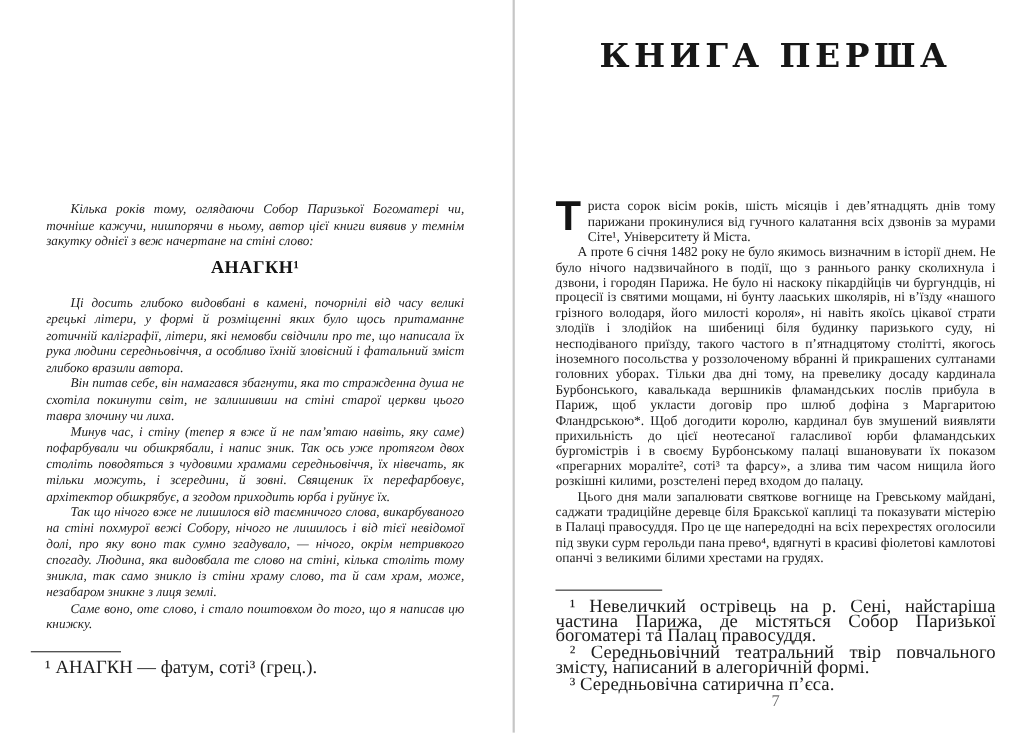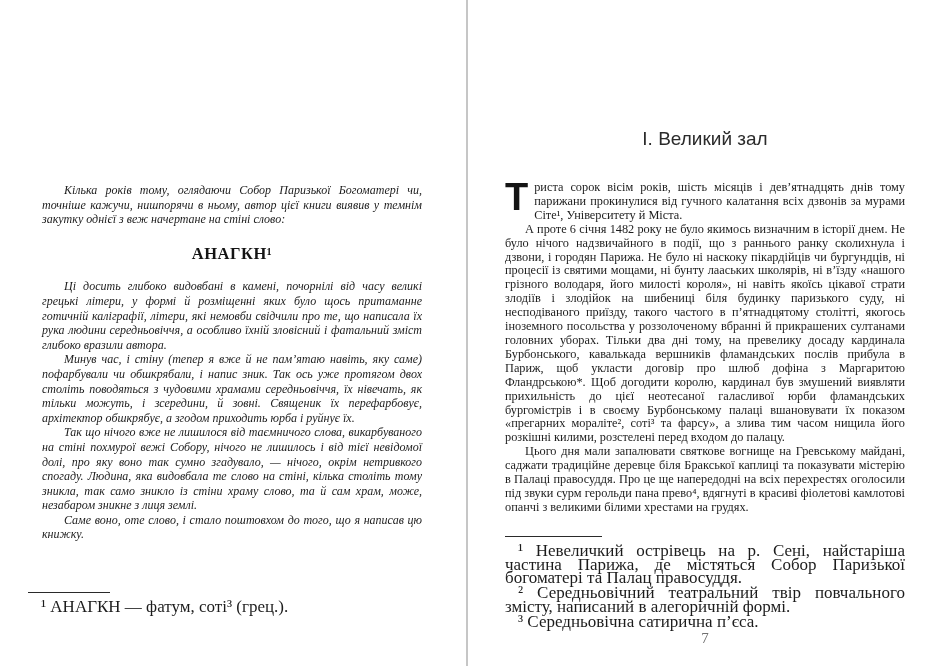--- a/index.html
+++ b/index.html
@@ -10,21 +10,21 @@
 
   .page{position:absolute;top:0;height:666px;}
   .page.left{left:0;width:466px;}
   .page.right{left:468px;width:468px;}
 
   
   .preface{position:absolute;left:42px;top:183px;width:380px;
            font-style:italic;font-size:12px;line-height:14.6px;text-align:justify;}
   .preface p{margin:0;text-indent:22px;}
   .ananke{font-style:normal;font-weight:700;font-size:16.5px;letter-spacing:.5px;
-          text-align:center;text-indent:0 !important;margin:20px 0 18px;color:#141414;}
+          text-align:center;text-indent:0 !important;margin:9px 0 18px;color:#141414;}
   .date-line{text-align:right;text-indent:0 !important;margin-top:14px !important;}
 
   .footnotes{font-style:normal;font-size:17px;line-height:13.6px;text-align:justify;}
   .footnotes .fn{margin:0 0 1.5px;text-indent:13px;}
   .fn-rule{width:82px;border-top:1px solid #2a2a2a;margin-bottom:7px;}
   .left-fn{position:absolute;left:28px;top:592px;width:392px;}
 
   
   .book-title{position:absolute;left:37px;top:34px;width:400px;margin:0;
               font-family:"DejaVu Serif",serif;font-weight:700;font-size:30px;
@@ -46,34 +46,35 @@
 </head>
 <body>
 
 <div class="canvas">
 
   <div class="page left">
     <div class="preface">
       <p>Кілька років тому, оглядаючи Собор Паризької Богоматері чи, точніше кажучи, нишпорячи в ньому, автор цієї книги виявив у темнім закутку однієї з веж начертане на стіні слово:</p>
       <h2 class="ananke">АНАГКН¹</h2>
       <p>Ці досить глибоко видовбані в камені, почорнілі від часу великі грецькі літери, у формі й розміщенні яких було щось притаманне готичній каліграфії, літери, які немовби свідчили про те, що написала їх рука людини середньовіччя, а особливо їхній зловісний і фатальний зміст глибоко вразили автора.</p>
+      <p>Він питав себе, він намагався збагнути, яка то стражденна душа не схотіла покинути світ, не залишивши на стіні старої церкви цього тавра злочину чи лиха.</p>
       <p>Минув час, і стіну (тепер я вже й не пам’ятаю навіть, яку саме) пофарбували чи обшкрябали, і напис зник. Так ось уже протягом двох століть поводяться з чудовими храмами середньовіччя, їх нівечать, як тільки можуть, і зсередини, й зовні. Священик їх перефарбовує, архітектор обшкрябує, а згодом приходить юрба і руйнує їх.</p>
       <p>Так що нічого вже не лишилося від таємничого слова, викарбуваного на стіні похмурої вежі Собору, нічого не лишилось і від тієї невідомої долі, про яку воно так сумно згадувало, — нічого, окрім нетривкого спогаду. Людина, яка видовбала те слово на стіні, кілька століть тому зникла, так само зникло із стіни храму слово, та й сам храм, може, незабаром зникне з лиця землі.</p>
       <p>Саме воно, оте слово, і стало поштовхом до того, що я написав цю книжку.</p>
     </div>
     <div class="footnotes left-fn">
       <div class="fn-rule"></div>
       <p class="fn">¹ АНАГКН — фатум, соті³ (грец.).</p>
     </div>
   </div>
 
   <div class="divider"></div>
 
   <div class="page right">
-    <h2 class="chapter-title">І. Великий зал</h2>
+    <h1 class="book-title">КНИГА ПЕРША</h1>
 
     <div class="body-text">
       <p class="first"><span class="dropcap">Т</span><span>риста сорок вісім років, шість місяців і дев’ятнадцять днів тому парижани прокинулися від гучного калатання всіх дзвонів за мурами Сіте¹, Університету й Міста.</span></p>
       <p>А проте 6 січня 1482 року не було якимось визначним в історії днем. Не було нічого надзвичайного в події, що з раннього ранку сколихнула і дзвони, і городян Парижа. Не було ні наскоку пікардійців чи бургундців, ні процесії із святими мощами, ні бунту лааських школярів, ні в’їзду «нашого грізного володаря, його милості короля», ні навіть якоїсь цікавої страти злодіїв і злодійок на шибениці біля будинку паризького суду, ні несподіваного приїзду, такого частого в п’ятнадцятому столітті, якогось іноземного посольства у роззолоченому вбранні й прикрашених султанами головних уборах. Тільки два дні тому, на превелику досаду кардинала Бурбонського, кавалькада вершників фламандських послів прибула в Париж, щоб укласти договір про шлюб дофіна з Маргаритою Фландрською*. Щоб догодити королю, кардинал був змушений виявляти прихильність до цієї неотесаної галасливої юрби фламандських бургомістрів і в своєму Бурбонському палаці вшановувати їх показом «прегарних мораліте², соті³ та фарсу», а злива тим часом нищила його розкішні килими, розстелені перед входом до палацу.</p>
       <p>Цього дня мали запалювати святкове вогнище на Гревському майдані, саджати традиційне деревце біля Бракської каплиці та показувати містерію в Палаці правосуддя. Про це ще напередодні на всіх перехрестях оголосили під звуки сурм герольди пана прево⁴, вдягнуті в красиві фіолетові камлотові опанчі з великими білими хрестами на грудях.</p>
     </div>
 
     <div class="footnotes right-fn">
       <div class="fn-rule"></div>
       <p class="fn">¹ Невеличкий острівець на р. Сені, найстаріша частина Парижа, де містяться Собор Паризької богоматері та Палац правосуддя.</p>

